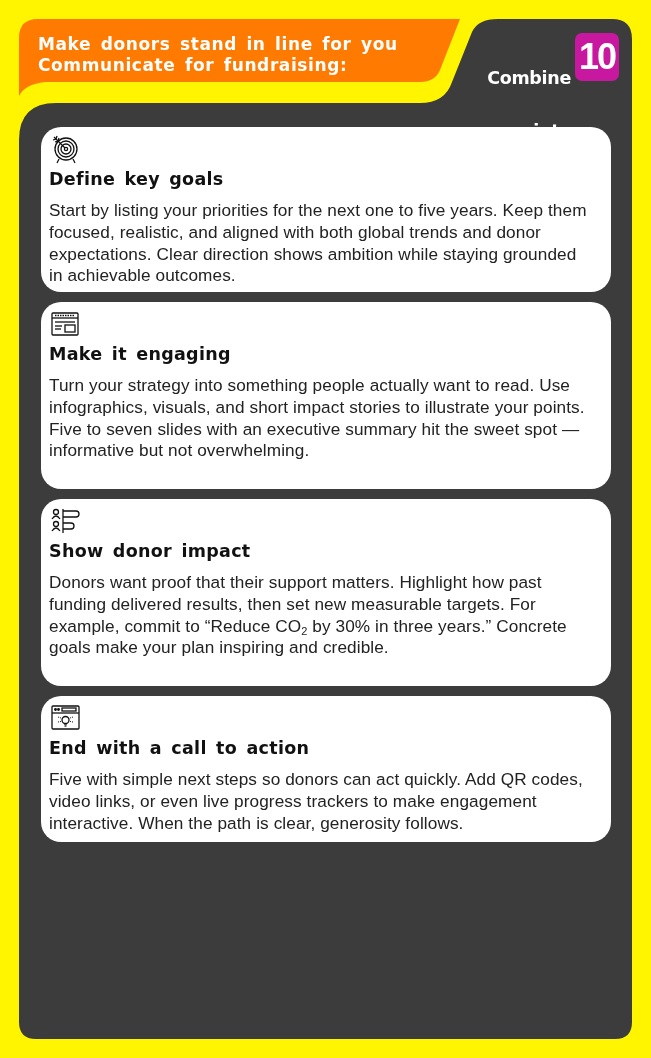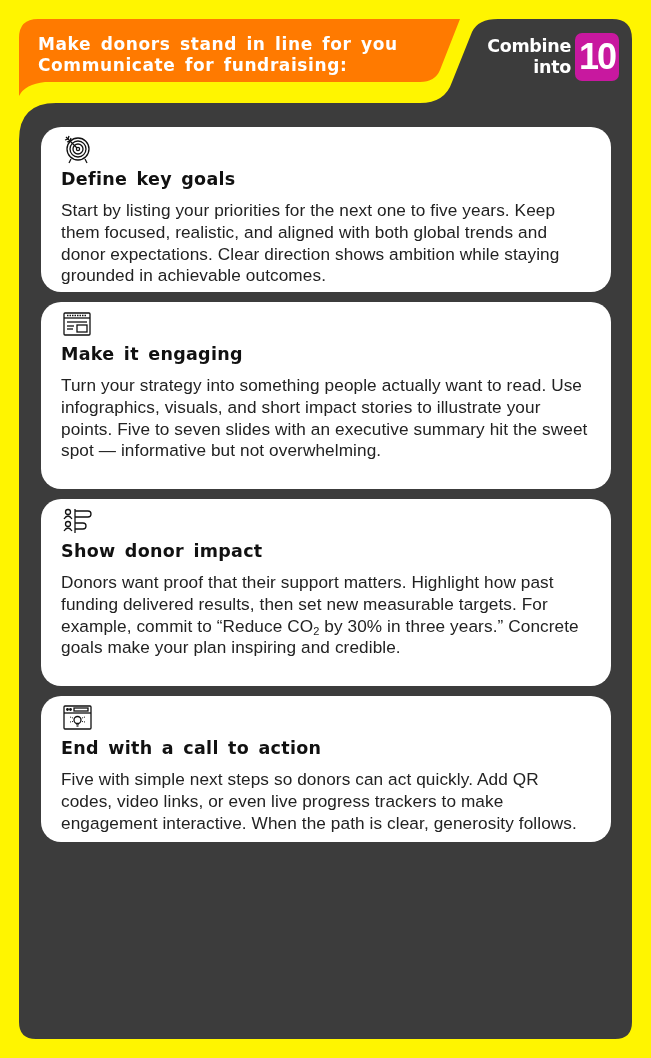--- a/index.html
+++ b/index.html
@@ -26,41 +26,41 @@
     position: absolute;
     right: 80px; top: 36px;
     color: #fff;
     font-family: "DejaVu Sans", sans-serif;
     font-weight: bold;
     font-size: 17.5px;
     line-height: 21px;
     text-align: right;
     letter-spacing: -0.3px;
   }
-  .combine span { display: block; }
+  .combine span { display: block; margin-top: 32px; }
   .badge {
     position: absolute;
     left: 575px; top: 33px;
     width: 44px; height: 48px;
     background: #C8189F;
     border-radius: 7px;
     color: #fff;
     font-family: "Liberation Sans", sans-serif;
     font-weight: bold;
     font-size: 36px;
     line-height: 48px;
     text-align: center;
     letter-spacing: -2px;
   }
   .card {
     position: absolute;
     left: 41px; width: 570px;
     background: #fff;
     border-radius: 20px;
-    padding: 7px 20px 0 20px;
+    padding: 7px 20px 0 8px;
   }
   .card .icon { display: block; width: 32px; height: 30px; }
   .card h3 {
     font-family: "DejaVu Sans", sans-serif;
     font-weight: bold;
     font-size: 17.5px;
     line-height: 22px;
     color: #111;
     letter-spacing: 0.3px;
     word-spacing: 3px;

